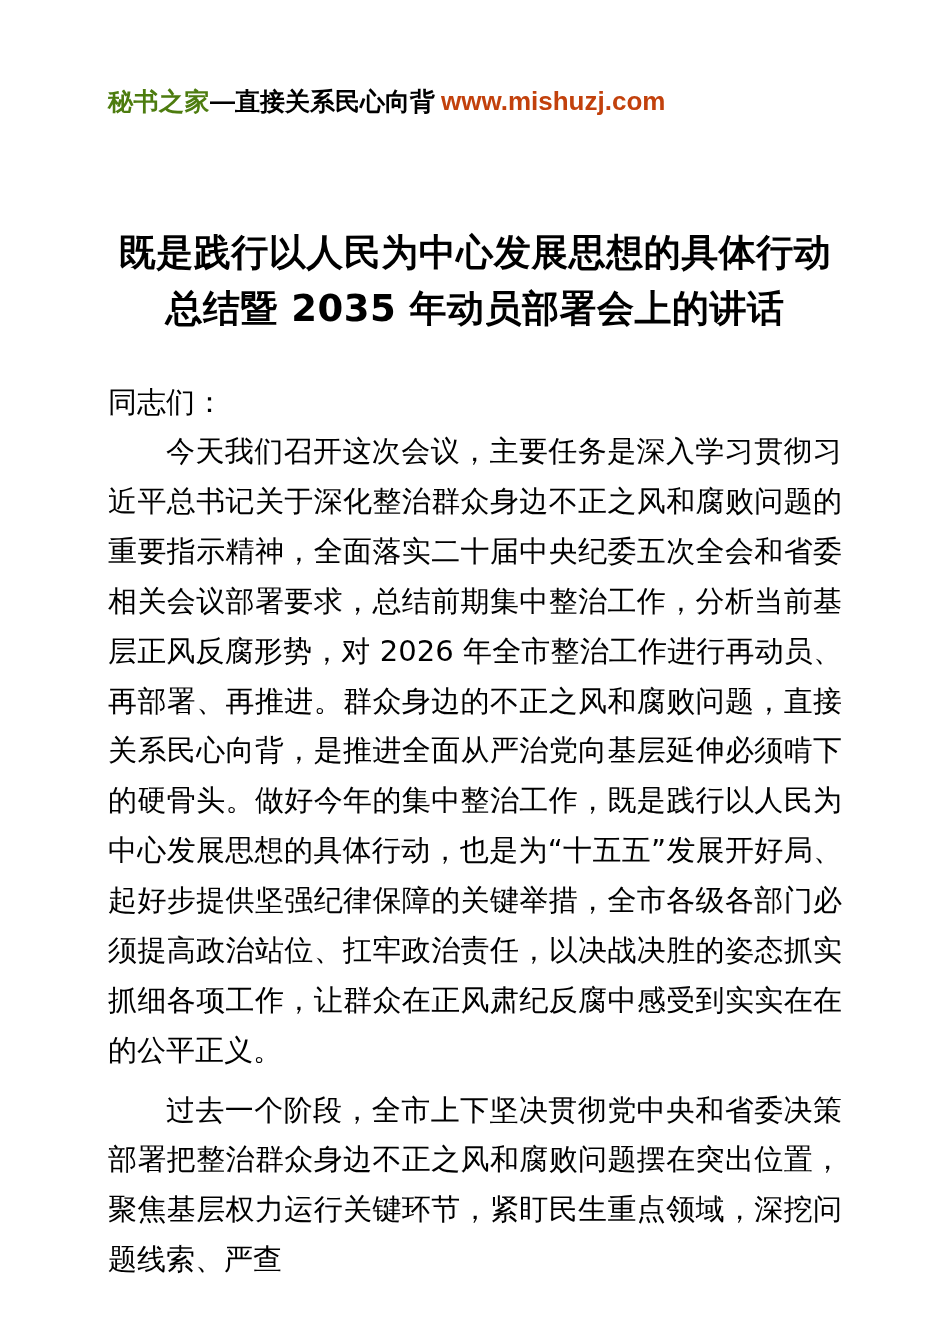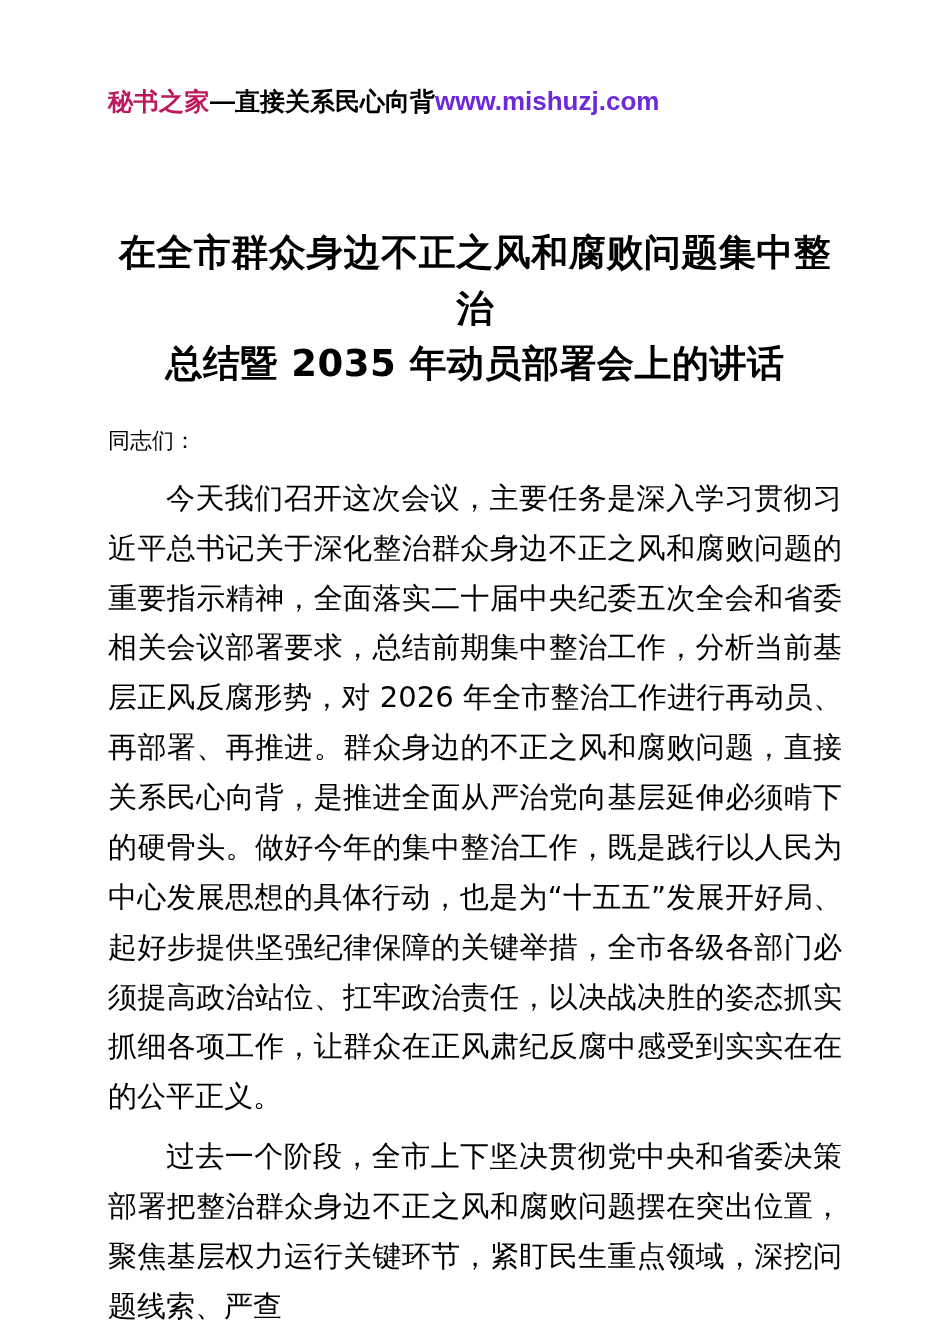--- a/index.html
+++ b/index.html
@@ -23,58 +23,59 @@
     position: relative;
   }
   .header-line {
     margin-top: 86px;
     font-size: 25px;
     line-height: 1.2;
     white-space: nowrap;
     font-family: "Liberation Sans", sans-serif;
   }
   .brand {
-    color: #be185d;
+    color: #4d7c0f;
     font-weight: bold;
     letter-spacing: 0.5px;
   }
   .brand-sep {
     color: #000000;
     font-weight: bold;
   }
   .brand-tag {
     color: #000000;
     font-weight: bold;
   }
   .brand-url {
-    color: #6d28d9;
+    color: #c2410c;
     font-weight: bold;
     text-decoration: none;
+    margin-left: 6px;
     font-size: 26px;
   }
   .doc-title {
     margin-top: 108px;
     text-align: center;
     font-size: 37px;
     font-weight: bold;
     line-height: 1.5;
     letter-spacing: 0.5px;
     font-family: "DejaVu Sans", "Liberation Sans", sans-serif;
   }
   .doc-title span {
     display: block;
   }
   .salutation {
-    margin-top: 32px;
-    font-size: 22px;
+    margin-top: 44px;
+    font-size: 29px;
     line-height: 1.55;
     font-family: "DejaVu Sans", "Liberation Sans", sans-serif;
   }
   .para {
-    margin-top: 16px;
+    margin-top: 2px;
     font-size: 29px;
     line-height: 1.72;
     text-align: justify;
     text-justify: inter-ideograph;
     text-indent: 2em;
     font-family: "DejaVu Sans", "Liberation Sans", sans-serif;
     letter-spacing: 0px;
   }
   .para.tight {
     margin-top: 10px;
@@ -83,21 +84,21 @@
 </head>
 <body>
 
 <div class="page">
 
   <div class="header-line">
     <span class="brand">秘书之家</span><span class="brand-sep">—</span><span class="brand-tag">直接关系民心向背</span><a class="brand-url" href="#">www.mishuzj.com</a>
   </div>
 
   <div class="doc-title">
-    <span>在全市群众身边不正之风和腐败问题集中整治</span>
+    <span>既是践行以人民为中心发展思想的具体行动</span>
     <span>总结暨 2035 年动员部署会上的讲话</span>
   </div>
 
   <div class="salutation">同志们：</div>
 
   <div class="para">今天我们召开这次会议，主要任务是深入学习贯彻习近平总书记关于深化整治群众身边不正之风和腐败问题的重要指示精神，全面落实二十届中央纪委五次全会和省委相关会议部署要求，总结前期集中整治工作，分析当前基层正风反腐形势，对 2026 年全市整治工作进行再动员、再部署、再推进。群众身边的不正之风和腐败问题，直接关系民心向背，是推进全面从严治党向基层延伸必须啃下的硬骨头。做好今年的集中整治工作，既是践行以人民为中心发展思想的具体行动，也是为“十五五”发展开好局、起好步提供坚强纪律保障的关键举措，全市各级各部门必须提高政治站位、扛牢政治责任，以决战决胜的姿态抓实抓细各项工作，让群众在正风肃纪反腐中感受到实实在在的公平正义。</div>
 
   <div class="para tight">过去一个阶段，全市上下坚决贯彻党中央和省委决策部署把整治群众身边不正之风和腐败问题摆在突出位置，聚焦基层权力运行关键环节，紧盯民生重点领域，深挖问题线索、严查</div>
 
 </div>

